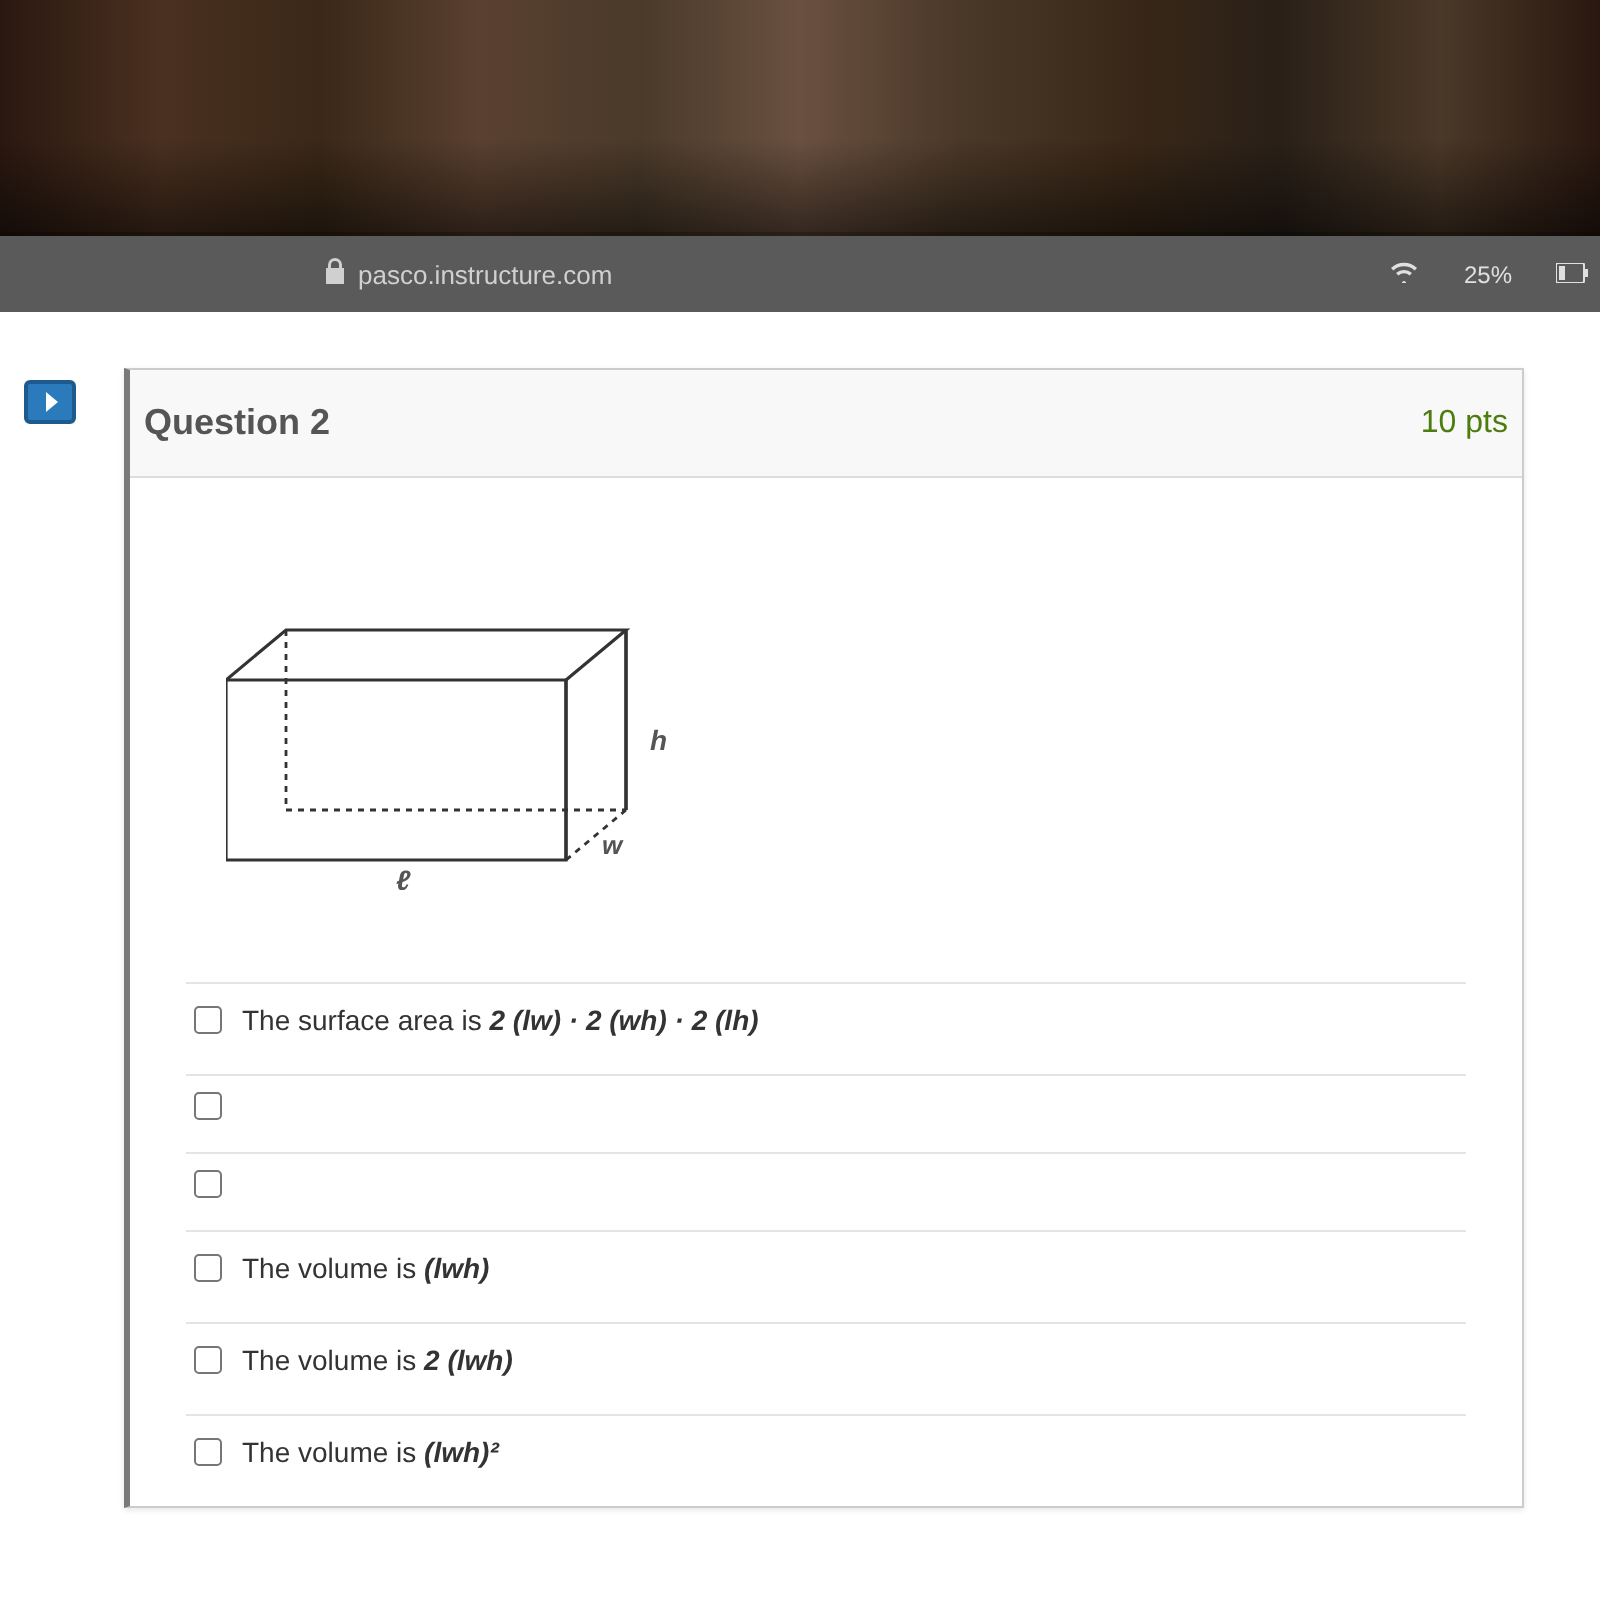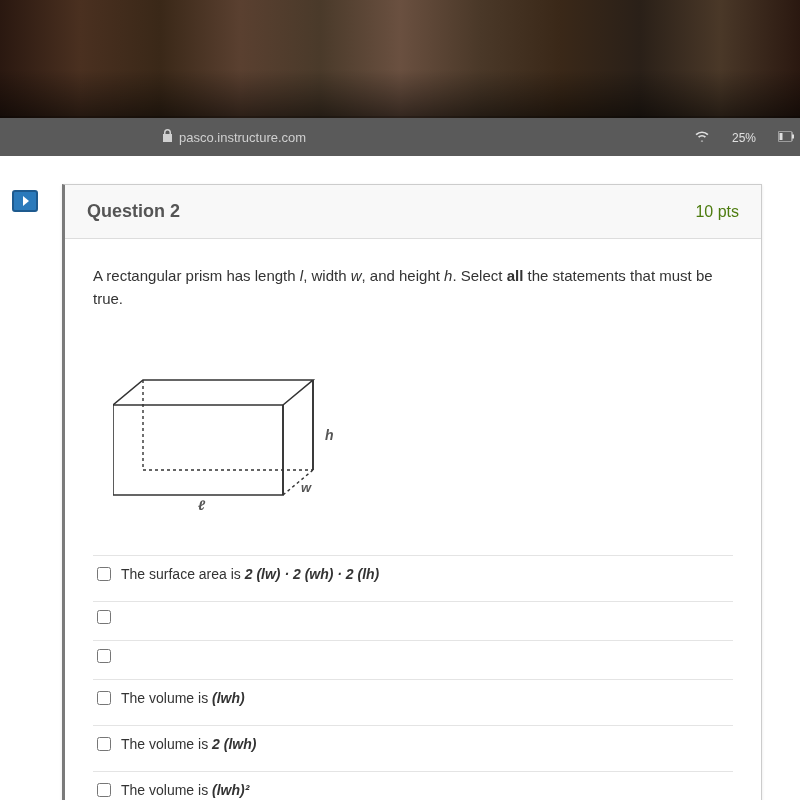--- a/index.html
+++ b/index.html
@@ -85,21 +85,21 @@
       margin-left: 36px;
       border: 1px solid #ccc;
       box-shadow: 0 1px 3px rgba(0,0,0,0.1);
       background: #fff;
       border-left: 3px solid #7a7a7a;
     }
     .q-header {
       display: flex;
       justify-content: space-between;
       align-items: center;
-      padding: 16px 22px;
+      padding: 16px 7px;
       border-bottom: 1px solid #ddd;
       background: #f8f8f8;
     }
     .q-title {
       font-size: 18px;
       font-weight: 600;
       color: #555;
     }
     .q-points {
       font-size: 16px;
@@ -175,23 +175,20 @@
 
     <div class="question-card">
 
       <div class="q-header">
         <div class="q-title">Question 2</div>
         <div class="q-points">10 pts</div>
       </div>
 
       <div class="q-body">
 
-        <p class="q-prompt">
-          <span>A rectangular prism has length </span><span class="italic">l</span><span>, width </span><span class="italic">w</span><span>, and height </span><span class="italic">h</span><span>. Select </span><span class="math-b">all</span><span> the statements that must be true.</span>
-        </p>
 
         <div class="prism-wrap">
           <svg width="260" height="170" viewBox="0 0 260 170">
 
             <line x1="30" y1="40" x2="30" y2="130" stroke="#333" stroke-width="1.4" stroke-dasharray="3 3"></line>
             <line x1="30" y1="130" x2="200" y2="130" stroke="#333" stroke-width="1.4" stroke-dasharray="3 3"></line>
             <line x1="200" y1="130" x2="170" y2="155" stroke="#333" stroke-width="1.4" stroke-dasharray="3 3"></line>
 
             <polyline points="0,65 170,65 170,155 0,155 0,65" fill="none" stroke="#333" stroke-width="1.6"></polyline>
             <polyline points="0,65 30,40 200,40 170,65" fill="none" stroke="#333" stroke-width="1.6"></polyline>

